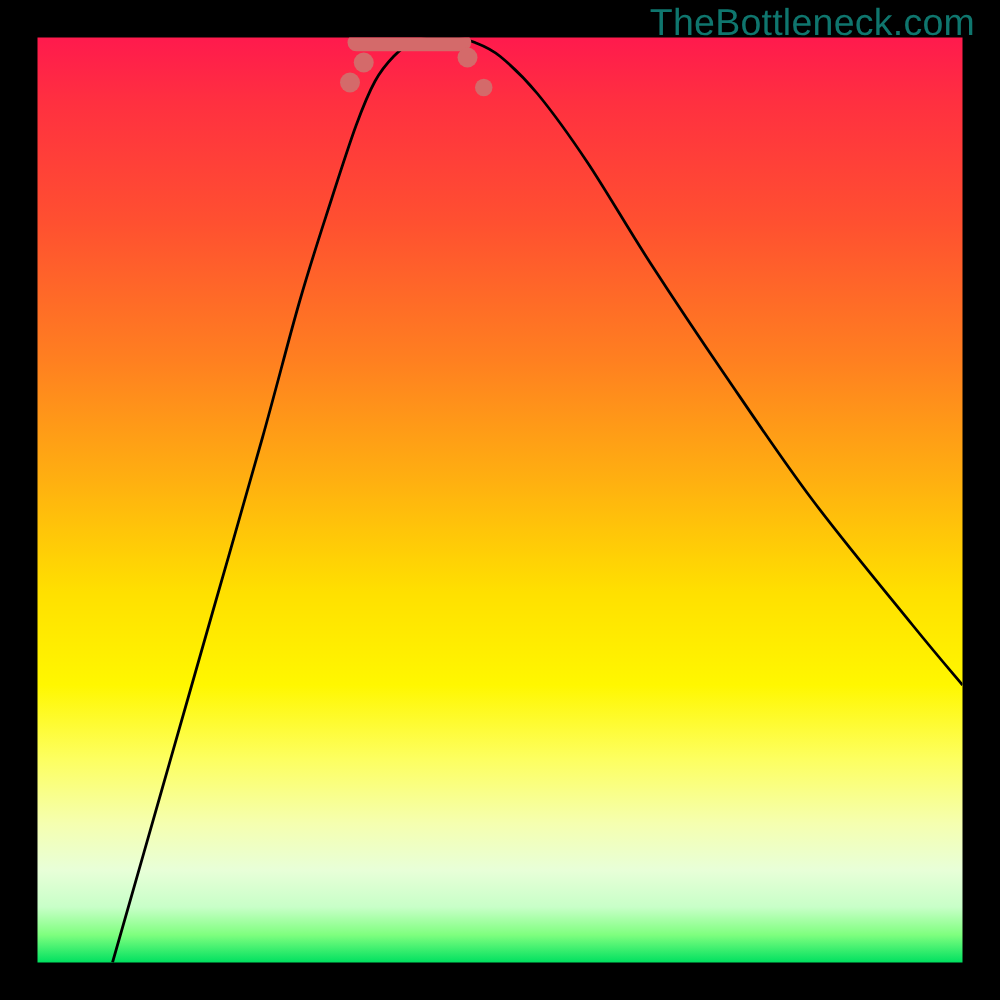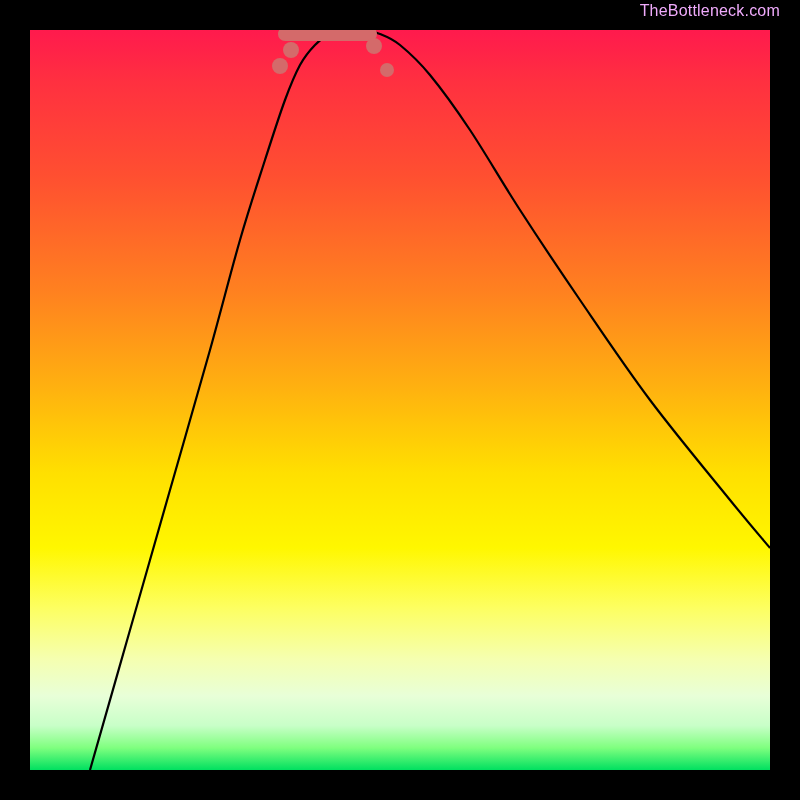--- a/index.html
+++ b/index.html
@@ -39,22 +39,22 @@
       #e8ffd8 90%,
       #c8ffc8 94%,
       #7fff7f 97%,
       #00e060 100%
     );
   }
   .watermark {
     position: absolute;
     top: 2px;
     right: 20px;
-    color: #f0abfc;
-    font-size: 16px;
+    color: #0f766e;
+    font-size: 30px;
     font-weight: 500;
     letter-spacing: 0.2px;
   }
   svg.curve {
     position: absolute;
     top: 0;
     left: 0;
     width: 740px;
     height: 740px;
   }

